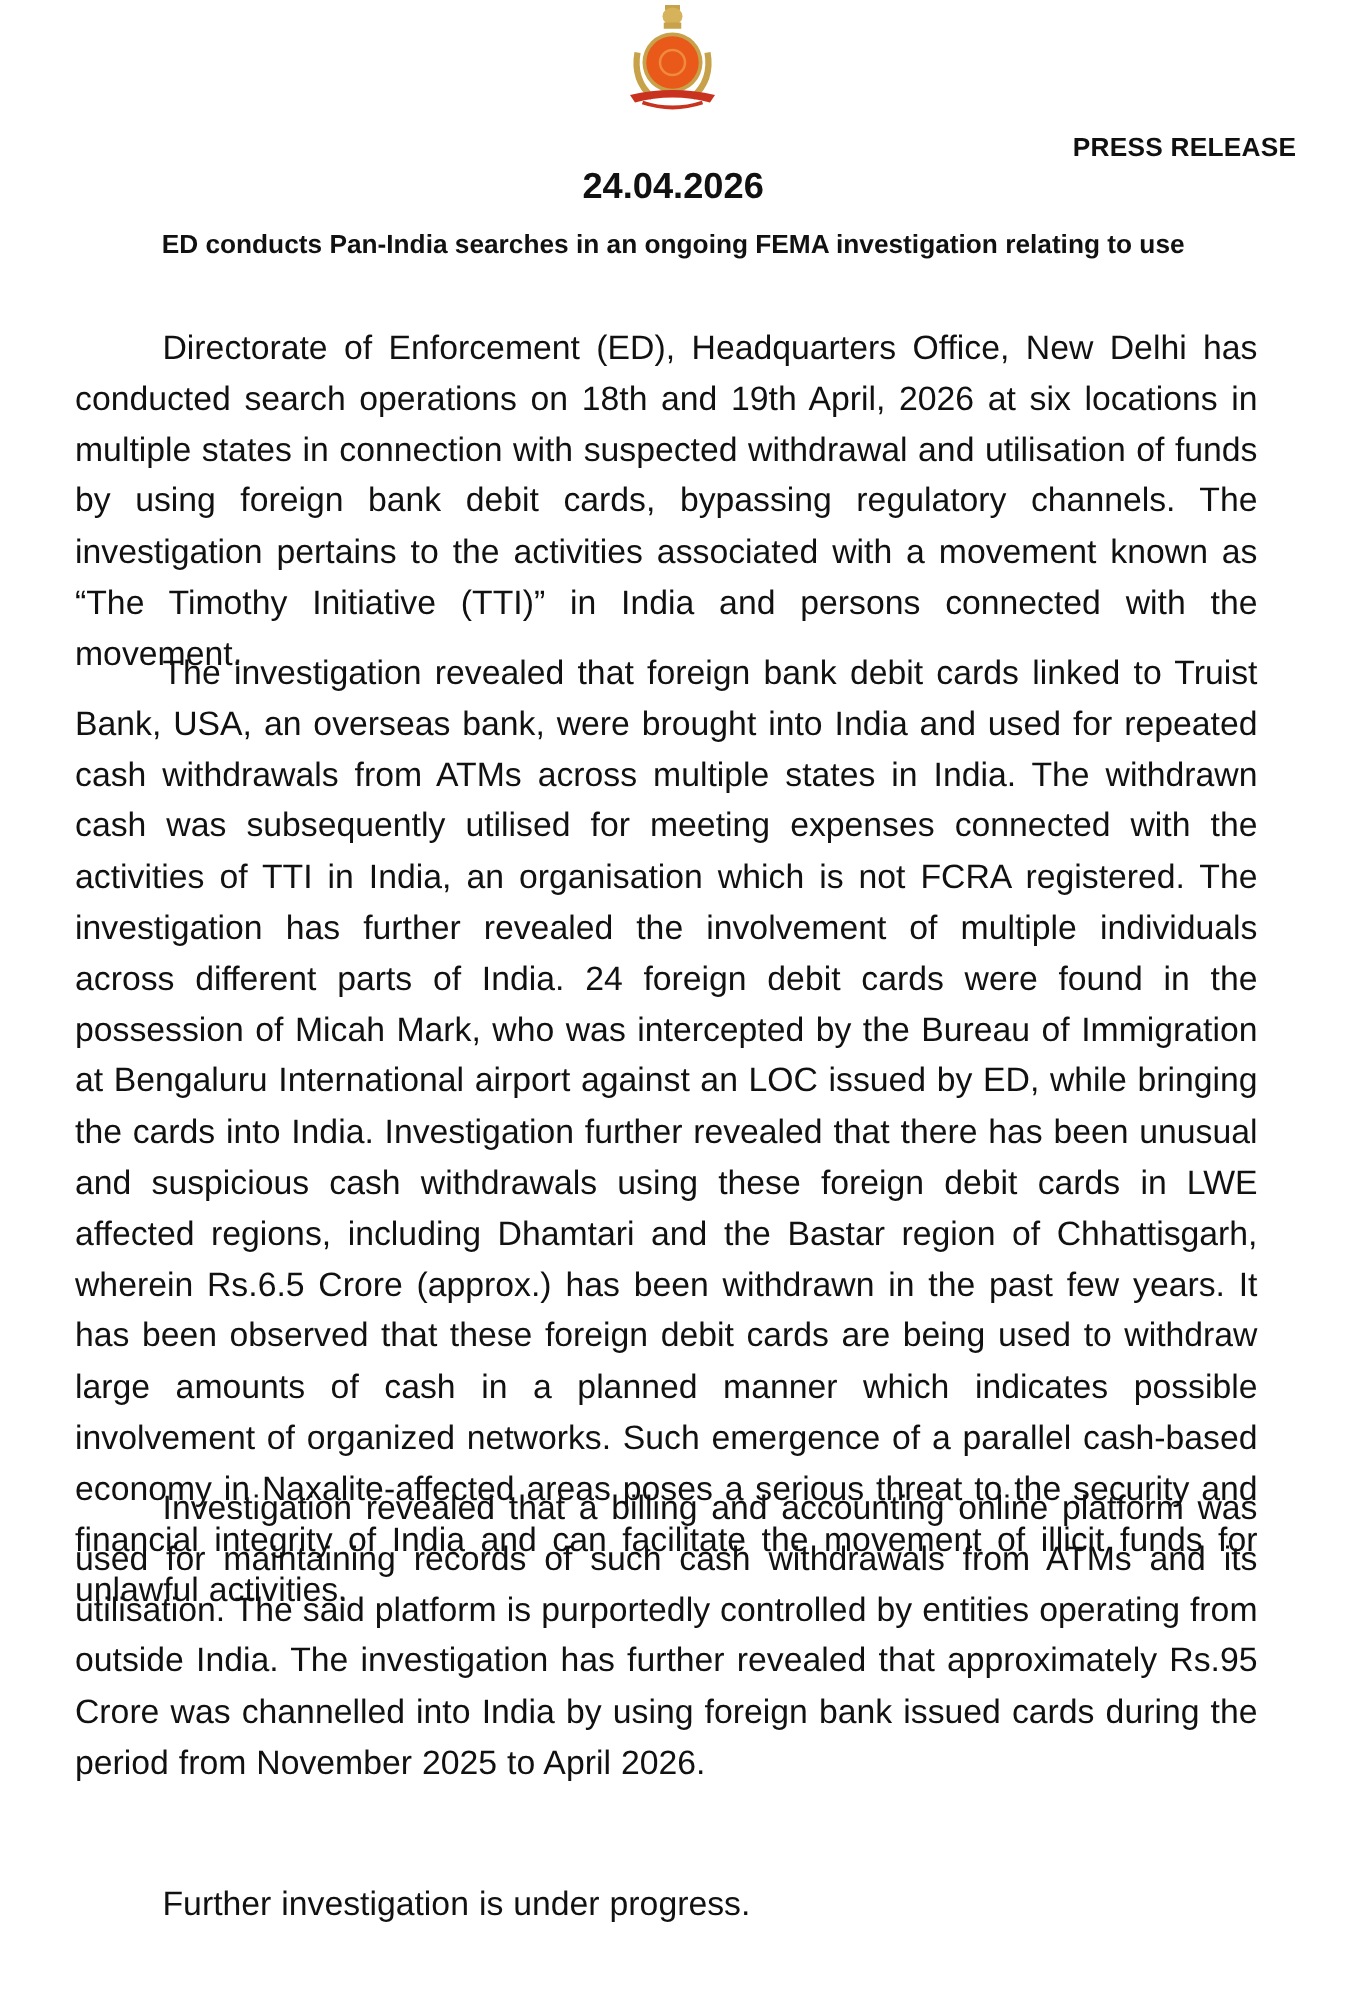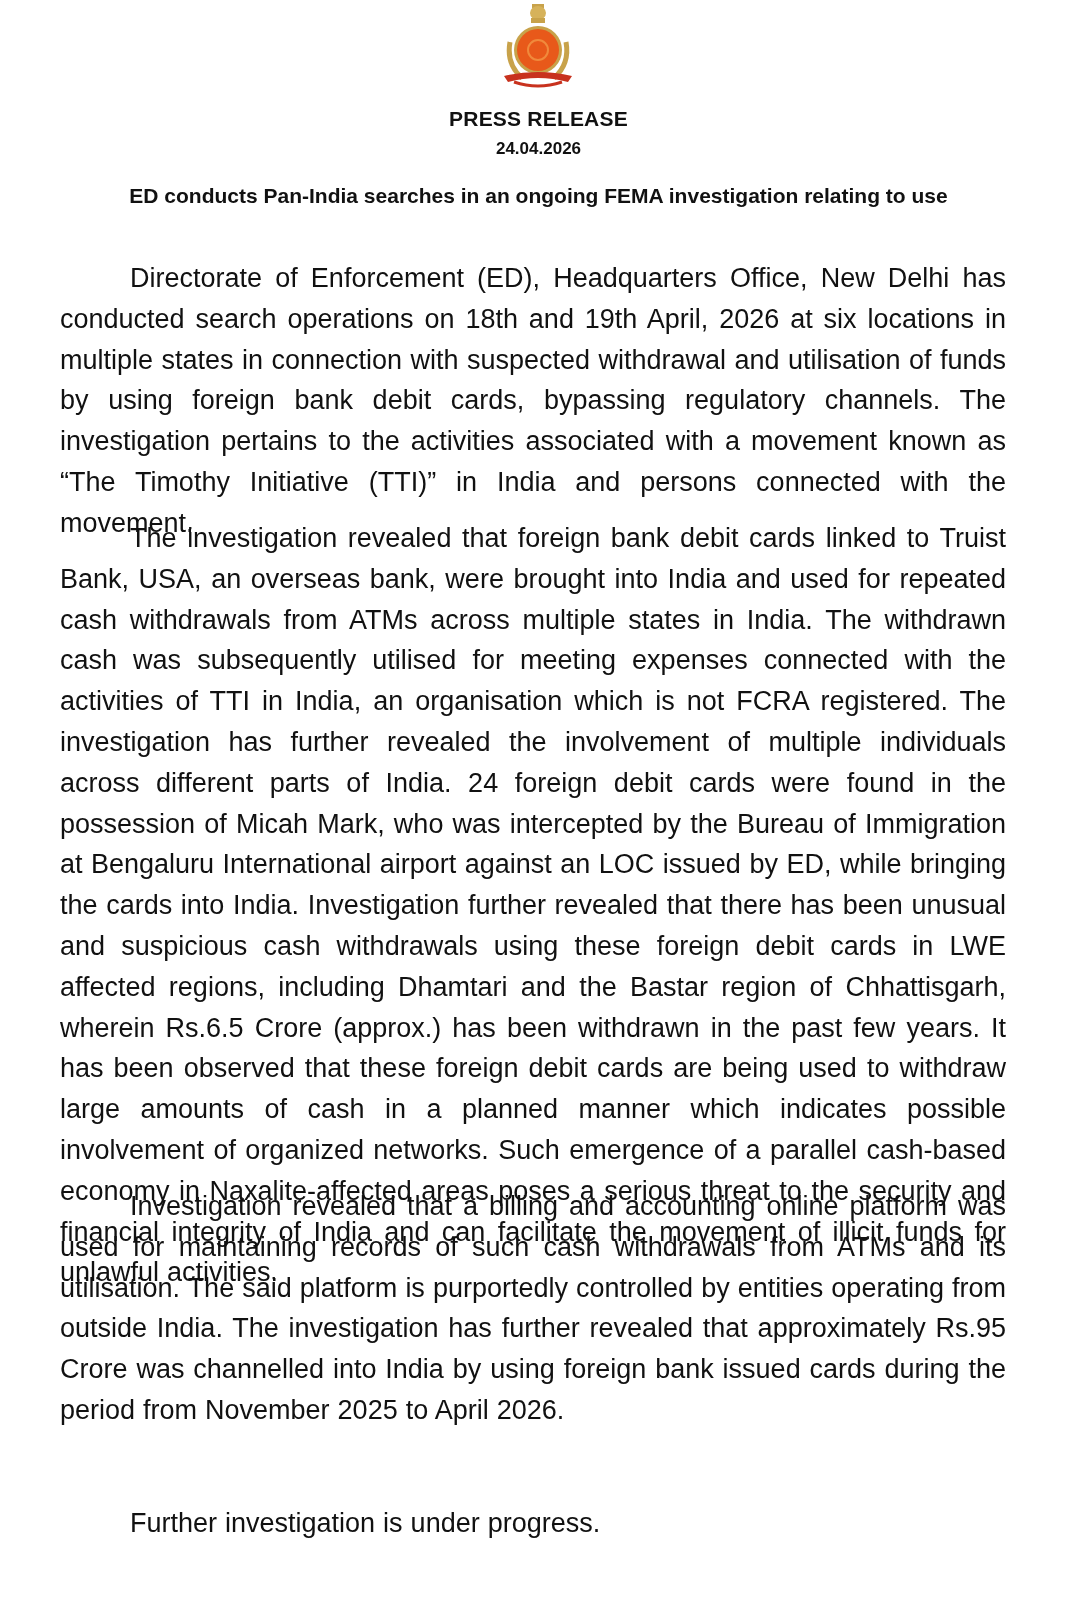--- a/index.html
+++ b/index.html
@@ -12,22 +12,22 @@
       position: relative;
     }
     .page { position: absolute; left: 0; top: 0; width: 1077px; height: 1599px; }
     .emblem {
       position: absolute; left: 492px; top: 2px; width: 92px; height: 90px;
     }
     .header-block {
       position: absolute; left: 40px; top: 104px; width: 997px;
       text-align: center; font-weight: bold;
     }
-    .hdr-title { font-size: 21px; line-height: 30px; letter-spacing: 0.2px; }
-    .hdr-date { font-size: 17px; line-height: 30px; }
+    .hdr-title { font-size: 21px; line-height: 30px; letter-spacing: 0.2px; text-align: right; }
+    .hdr-date { font-size: 29px; line-height: 30px; }
     .hdr-headline { font-size: 21px; line-height: 40px; margin-top: 12px; }
     .body-text {
       position: absolute; left: 60px; width: 946px;
       font-size: 27px; line-height: 40.8px; text-align: justify;
       word-spacing: 0.5px;
     }
     .body-text p { margin: 0; text-indent: 70px; }
     .p1 { top: 258px; }
     .p2 { top: 518px; }
     .p3 { top: 1186px; }

